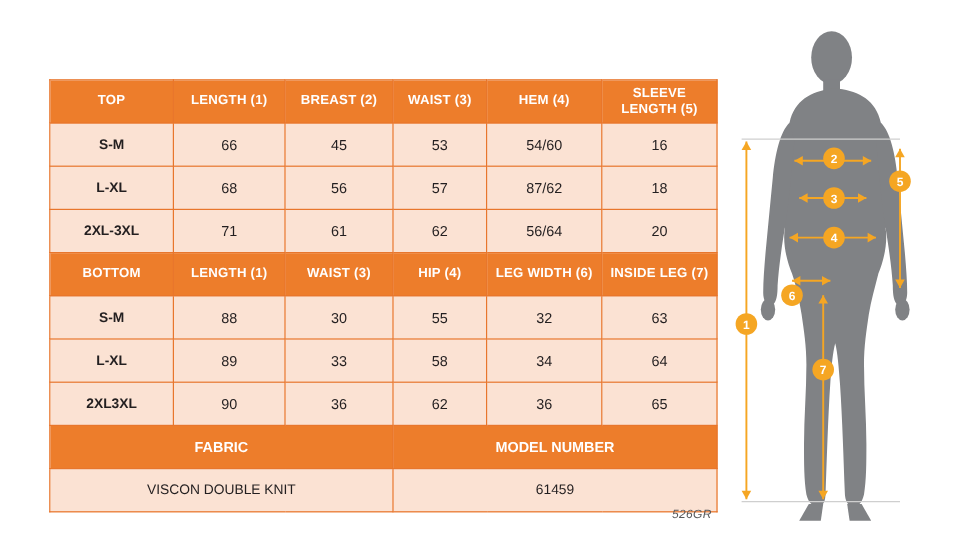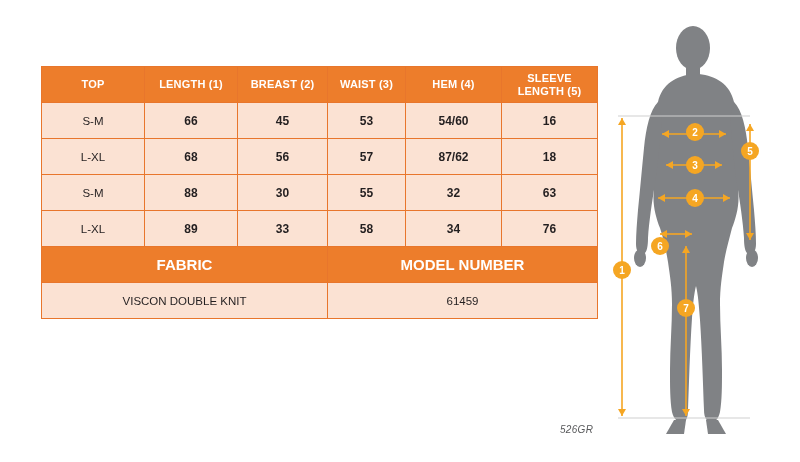--- a/index.html
+++ b/index.html
@@ -41,32 +41,32 @@
   }
   .size-table .hdr td {
     background: #ed7d2b;
     color: #ffffff;
     font-weight: bold;
     font-size: 11px;
     letter-spacing: 0.2px;
     line-height: 13px;
   }
   .size-table .rowlabel {
+    font-weight: bold;
+    font-size: 11.5px;
+  }
+  .size-table .val {
     font-weight: normal;
-    font-size: 11.5px;
-  }
-  .size-table .val {
-    font-weight: bold;
     font-size: 12px;
   }
   .size-table .fabric-hdr td {
     background: #ed7d2b;
     color: #ffffff;
     font-weight: bold;
-    font-size: 15px;
+    font-size: 12px;
     text-align: center;
   }
   .size-table .fabric-row td {
     font-size: 11.5px;
   }
 
   
   .figure-area {
     position: absolute;
     left: 600px;
@@ -123,40 +123,64 @@
 
       <tr>
         <td class="rowlabel">L-XL</td>
         <td class="val">68</td>
         <td class="val">56</td>
         <td class="val">57</td>
         <td class="val">87/62</td>
         <td class="val">18</td>
       </tr>
 
-
+      <tr>
+        <td class="rowlabel">2XL-3XL</td>
+        <td class="val">71</td>
+        <td class="val">61</td>
+        <td class="val">62</td>
+        <td class="val">56/64</td>
+        <td class="val">20</td>
+      </tr>
+
+      <tr class="hdr">
+        <td>BOTTOM</td>
+        <td>LENGTH (1)</td>
+        <td>WAIST (3)</td>
+        <td>HIP (4)</td>
+        <td>LEG WIDTH (6)</td>
+        <td>INSIDE LEG (7)</td>
+      </tr>
 
       <tr>
         <td class="rowlabel">S-M</td>
         <td class="val">88</td>
         <td class="val">30</td>
         <td class="val">55</td>
         <td class="val">32</td>
         <td class="val">63</td>
       </tr>
 
       <tr>
         <td class="rowlabel">L-XL</td>
         <td class="val">89</td>
         <td class="val">33</td>
         <td class="val">58</td>
         <td class="val">34</td>
-        <td class="val">76</td>
-      </tr>
-
+        <td class="val">64</td>
+      </tr>
+
+      <tr>
+        <td class="rowlabel">2XL3XL</td>
+        <td class="val">90</td>
+        <td class="val">36</td>
+        <td class="val">62</td>
+        <td class="val">36</td>
+        <td class="val">65</td>
+      </tr>
 
       <tr class="fabric-hdr">
         <td colspan="3">FABRIC</td>
         <td colspan="3">MODEL NUMBER</td>
       </tr>
       <tr class="fabric-row">
         <td colspan="3">VISCON DOUBLE KNIT</td>
         <td colspan="3">61459</td>
       </tr>
     </tbody>

